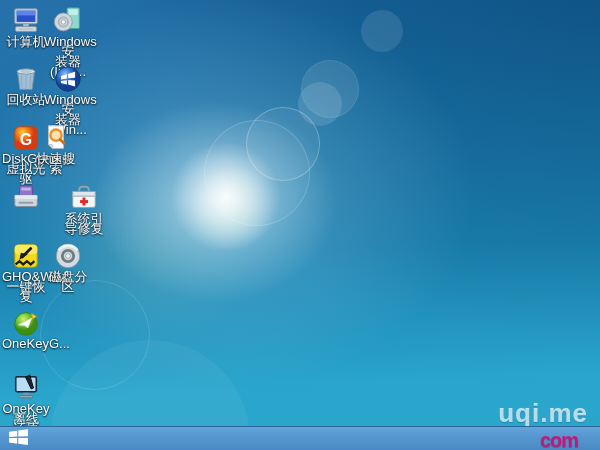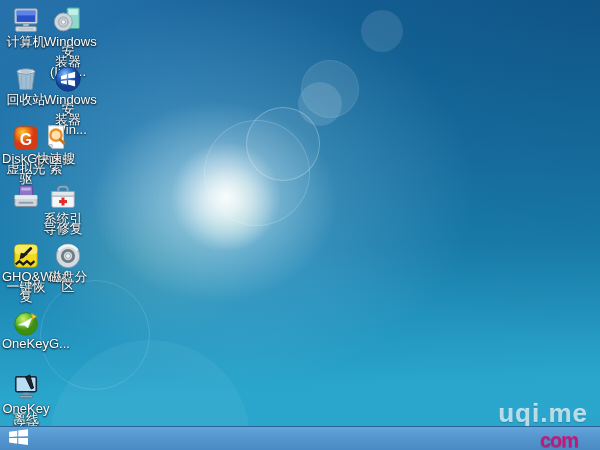--- a/index.html
+++ b/index.html
@@ -177,21 +177,21 @@
     <svg viewBox="0 0 32 32">
       <rect x="9" y="3" width="14" height="11" rx="2" fill="#8f74cc" stroke="#64489f"></rect>
       <rect x="11" y="5" width="10" height="3" fill="#c3b2e8"></rect>
       <rect x="4" y="13" width="24" height="12" rx="2" fill="#cfd7dd" stroke="#7e8e9a"></rect>
       <rect x="4" y="13" width="24" height="4" fill="#e4eaee"></rect>
       <rect x="8" y="20" width="16" height="2" rx="1" fill="#8fa0ac"></rect>
     </svg>
   </span>
 </div>
 
-<div class="cell" style="left:39px;top:183px">
+<div class="cell" style="left:60px;top:183px">
   <span class="ic">
     <svg viewBox="0 0 32 32">
       <rect x="11" y="4" width="10" height="7" rx="3" fill="none" stroke="#93a1ac" stroke-width="2"></rect>
       <rect x="4" y="9" width="24" height="17" rx="2" fill="#f5f8fa" stroke="#93a1ac"></rect>
       <rect x="4" y="9" width="24" height="5" fill="#e1e8ed" stroke="#93a1ac"></rect>
       <rect x="14.4" y="15.5" width="3.2" height="8.5" fill="#e22c2c"></rect>
       <rect x="11.8" y="18.2" width="8.5" height="3.2" fill="#e22c2c"></rect>
     </svg>
   </span>
   <span class="lbl">系统引导修复</span>

